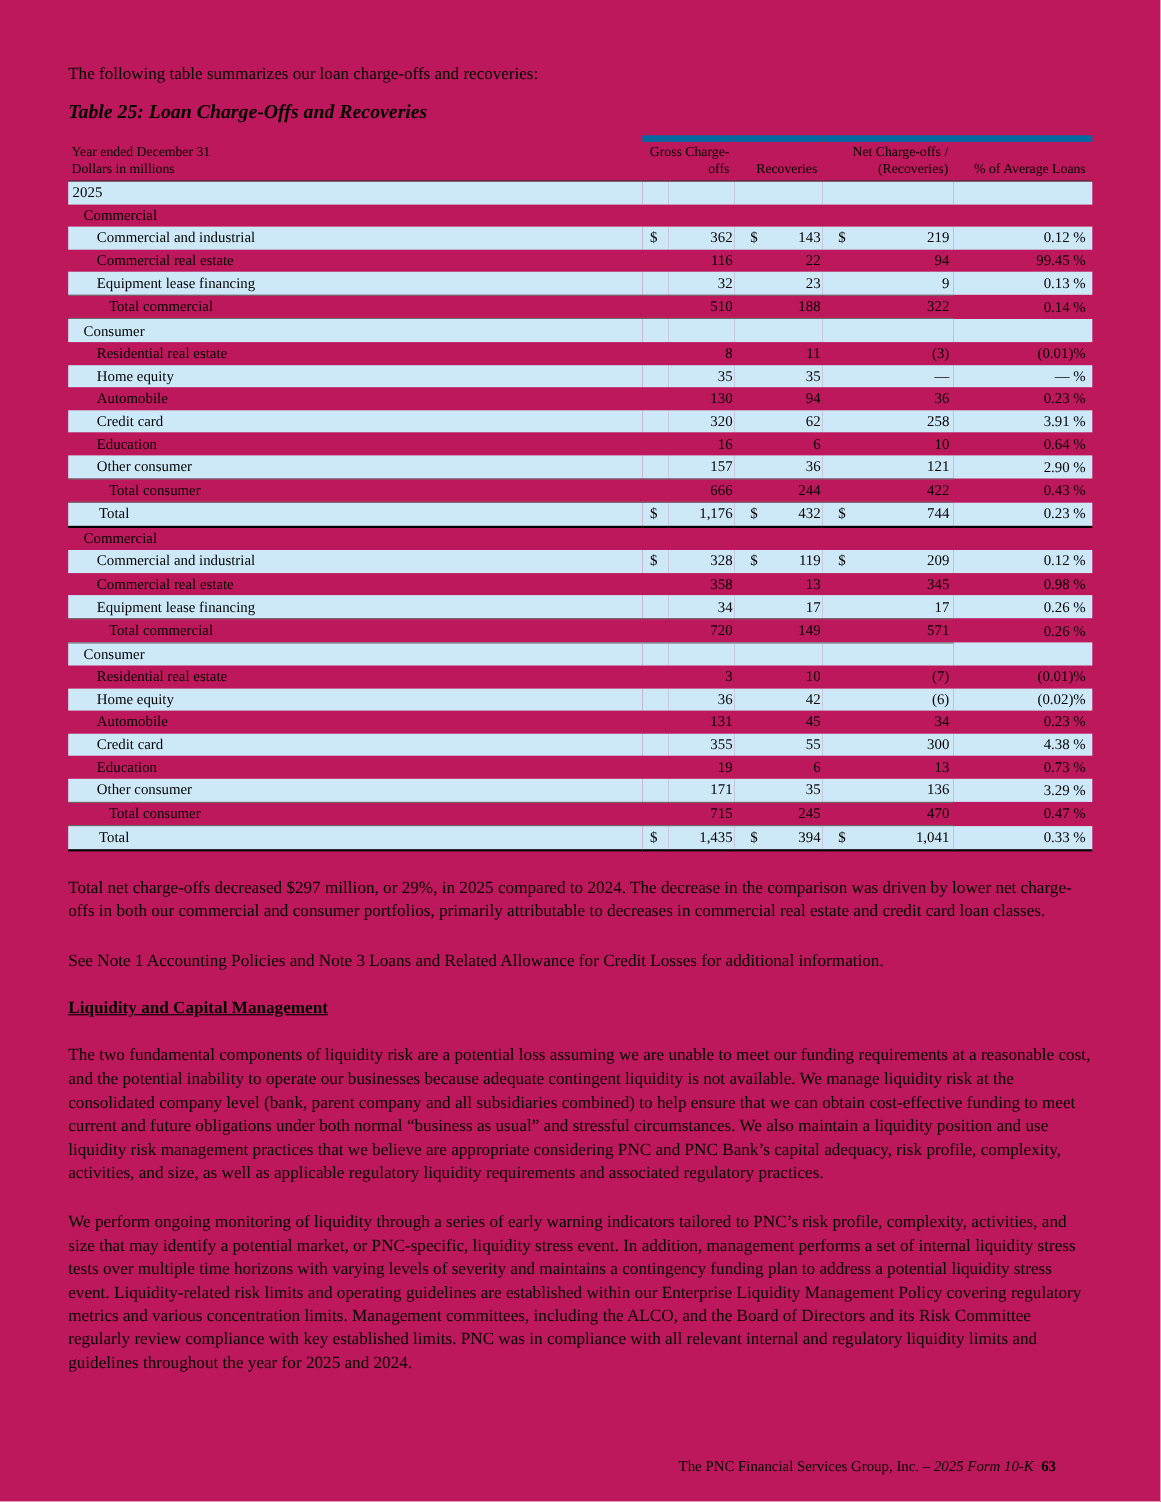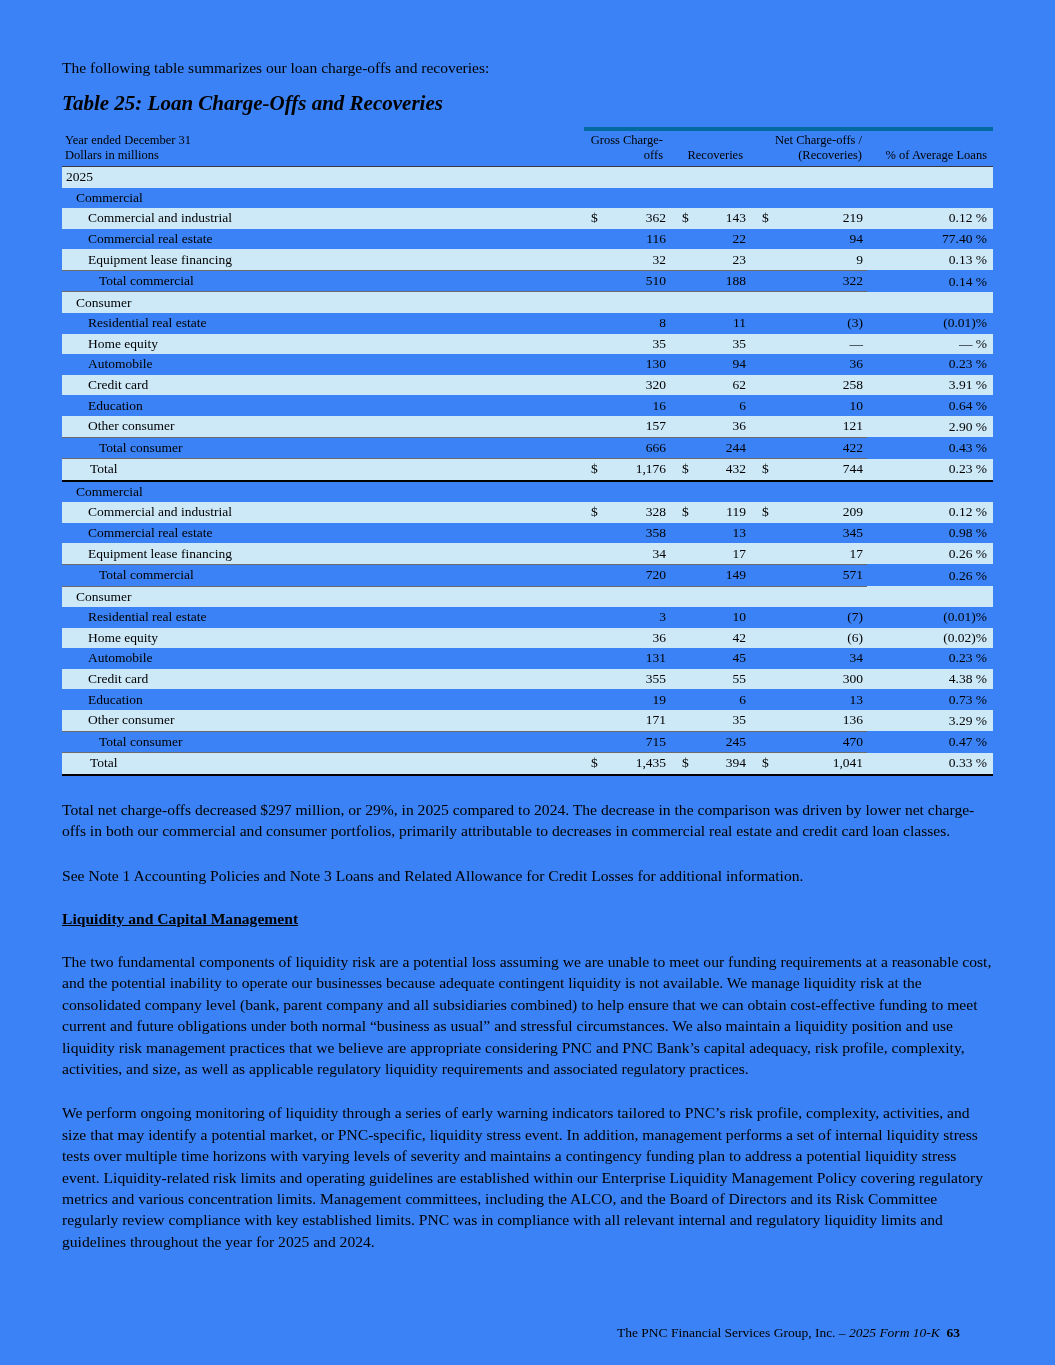--- a/index.html
+++ b/index.html
@@ -4,25 +4,25 @@
 <style>
   * { margin:0; padding:0; box-sizing:border-box; }
   html,body { background:#fff; }
   body {
     width:1055px; height:1365px;
     font-family:"Liberation Serif", serif;
     color:#000;
     position:relative;
     overflow:hidden;
   }
-  .page { position:relative; width:1055px; height:1365px; background:#3b82f6; }
+  .page { position:relative; width:1055px; height:1365px; background:#be185d; }
   .content { padding:57px 62px 0 62px; }
 
   .intro { font-size:15.5px; line-height:21px; margin-bottom:13px; }
-  .table-title { font-size:21px; font-weight:bold; font-style:italic; margin-bottom:11px; }
+  .table-title { font-size:18px; font-weight:bold; font-style:italic; margin-bottom:11px; }
 
   table.cotable {
     width:931px; border-collapse:collapse; table-layout:fixed;
     font-size:13.5px;
   }
   table.cotable col.c-label { width:522px; }
   table.cotable col.c-ds1 { width:24px; }
   table.cotable col.c-v1  { width:60px; }
   table.cotable col.c-ds2 { width:22px; }
   table.cotable col.c-v2  { width:58px; }
@@ -30,21 +30,21 @@
   table.cotable col.c-v3  { width:97px; }
   table.cotable col.c-pct { width:126px; }
 
   thead th {
     font-weight:normal; font-size:12.5px; line-height:15px;
     vertical-align:bottom; text-align:right;
     padding:2px 5px 3px 0;
     border-bottom:1.5px solid #3a3a3a;
   }
   thead th.lh { text-align:left; padding-left:3px; padding-right:0; }
-  thead th.topline { border-top:4px solid #0369a1; }
+  thead th.topline { border-top:6px solid #0369a1; }
   thead th.pcthead { padding-right:6px; }
 
   tbody td { padding:2.2px 0; line-height:16.2px; vertical-align:bottom; }
   tbody tr:nth-child(odd) { background:var(--hl,#cde9f8); }
 
   td.lbl { text-align:left;margin-left:48px; }
   td.ind0 { padding-left:4px; }
   td.ind1 { padding-left:14px; }
   td.ind2 { padding-left:26px; }
   td.ind3 { padding-left:37px; }
@@ -136,21 +136,21 @@
             <td class="pct">0.12 %</td>
           </tr>
           <tr>
             <td class="lbl ind2">Commercial real estate</td>
             <td class="ds ds1"></td>
             <td class="num">116</td>
             <td class="ds"></td>
             <td class="num">22</td>
             <td class="ds"></td>
             <td class="num net">94</td>
-            <td class="pct">77.40 %</td>
+            <td class="pct">99.45 %</td>
           </tr>
           <tr>
             <td class="lbl ind2">Equipment lease financing</td>
             <td class="ds ds1"></td>
             <td class="num">32</td>
             <td class="ds"></td>
             <td class="num">23</td>
             <td class="ds"></td>
             <td class="num net">9</td>
             <td class="pct">0.13 %</td>

